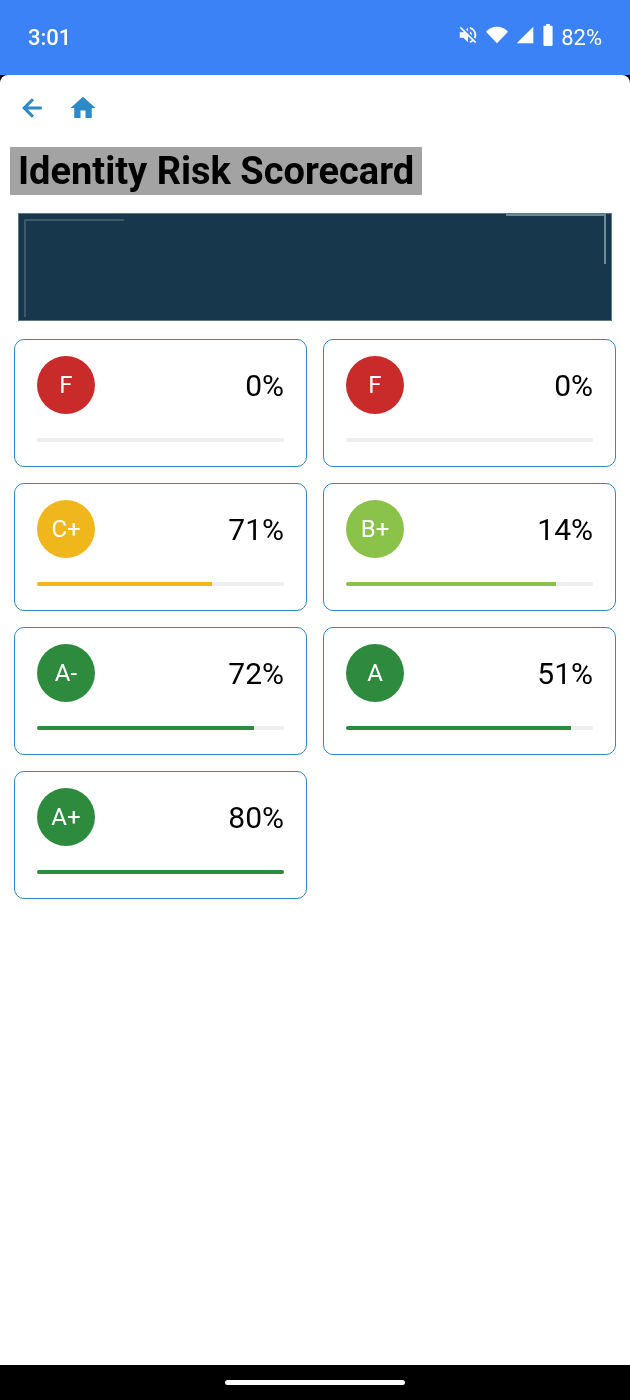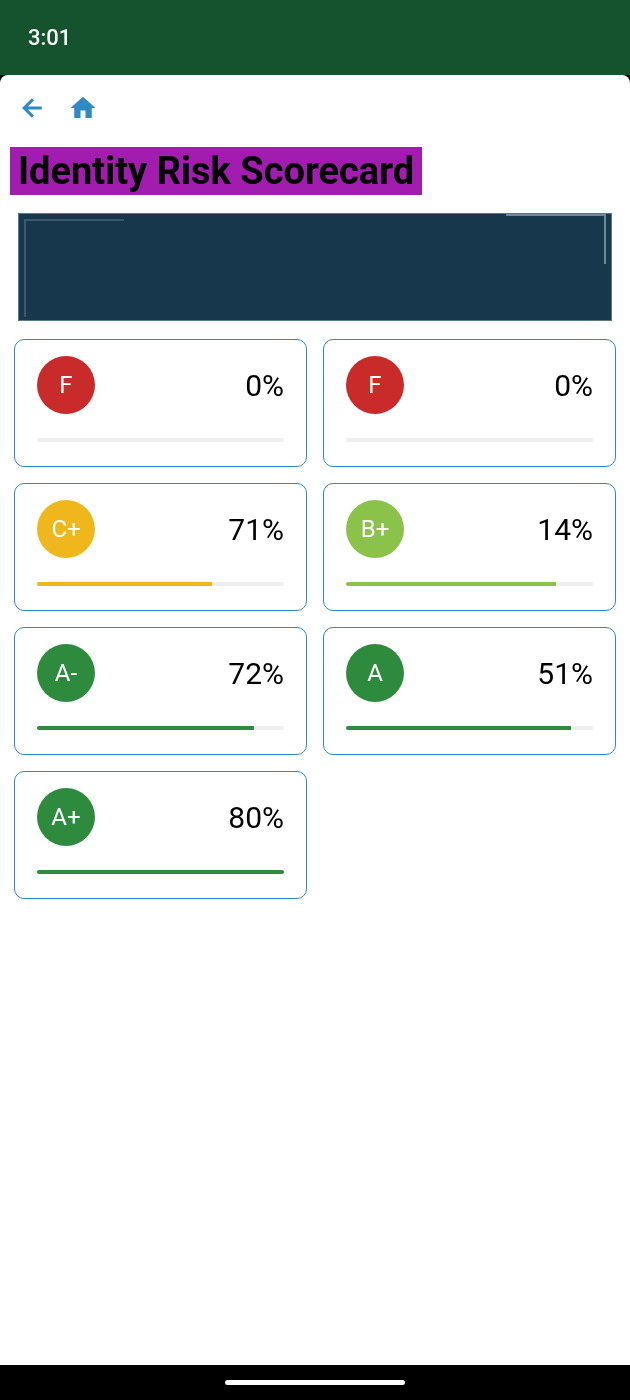--- a/index.html
+++ b/index.html
@@ -12,21 +12,21 @@
     body {
       width: 630px;
       height: 1400px;
       background: #000;
       position: relative;
       overflow: hidden;
     }
     
     .status-bar {
       height: 75px;
-      background: #14532d;
+      background: #3b82f6;
       display: flex;
       justify-content: space-between;
       align-items: center;
       padding: 0 28px;
       color: #fff;
       font-size: 22px;
     }
     
     .status-left {
       font-weight: 500;
@@ -53,21 +53,21 @@
       padding: 18px 18px 10px 18px;
     }
     
     .nav-icon {
       color: #2d89c7;
       cursor: pointer;
     }
     
     .page-title {
       display: inline-block;
-      background: #a21caf;
+      background: #a3a3a3;
       font-size: 38px;
       font-weight: 700;
       padding: 2px 8px;
       margin: 10px 10px 18px 10px;
       color: #000;
     }
     
     .banner {
       margin: 0 18px 18px 18px;
       height: 108px;
@@ -177,20 +177,43 @@
       height: 5px;
       background: #fff;
       border-radius: 3px;
     }
   </style>
 </head>
 <body>
 
 <div class="status-bar">
   <div class="status-left">3:01</div>
+  <div class="status-right">
+    <span>
+      <svg width="22" height="22" viewBox="0 0 24 24" fill="#fff">
+          <path d="M16.5 12c0-1.77-1.02-3.29-2.5-4.03v2.21l2.45 2.45c.03-.2.05-.41.05-.63zm2.5 0c0 .94-.2 1.82-.54 2.64l1.51 1.51C20.63 14.91 21 13.5 21 12c0-4.28-2.99-7.86-7-8.77v2.06c2.89.86 5 3.54 5 6.71zM4.27 3L3 4.27 7.73 9H3v6h4l5 5v-6.73l4.25 4.25c-.67.52-1.42.93-2.25 1.18v2.06c1.38-.31 2.63-.95 3.69-1.81L19.73 21 21 19.73l-9-9L4.27 3zM12 4L9.91 6.09 12 8.18V4z"></path>
+        </svg>
+    </span>
+    <span>
+      <svg width="24" height="22" viewBox="0 0 24 24" fill="#fff">
+          <path d="M12 3C7.03 3 2.59 5.18 0 8.5L12 21 24 8.5C21.41 5.18 16.97 3 12 3z"></path>
+        </svg>
+    </span>
+    <span>
+      <svg width="20" height="20" viewBox="0 0 24 24" fill="#fff">
+          <path d="M2 22h20V2z"></path>
+        </svg>
+    </span>
+    <span>
+      <svg width="14" height="22" viewBox="0 0 12 24" fill="#fff">
+          <path d="M4 0h4v2h2c.55 0 1 .45 1 1v20c0 .55-.45 1-1 1H2c-.55 0-1-.45-1-1V3c0-.55.45-1 1-1h2V0z M3 8h6v14H3z"></path>
+        </svg>
+    </span>
+    <span>82%</span>
+  </div>
 </div>
 
 <div class="content-area">
   <div class="nav-bar">
     <span class="nav-icon">
       <svg width="30" height="30" viewBox="0 0 24 24" fill="none" stroke="#2d89c7" stroke-width="2.5">
           <path d="M19 12H5M12 19l-7-7 7-7"></path>
         </svg>
     </span>
     <span class="nav-icon">

